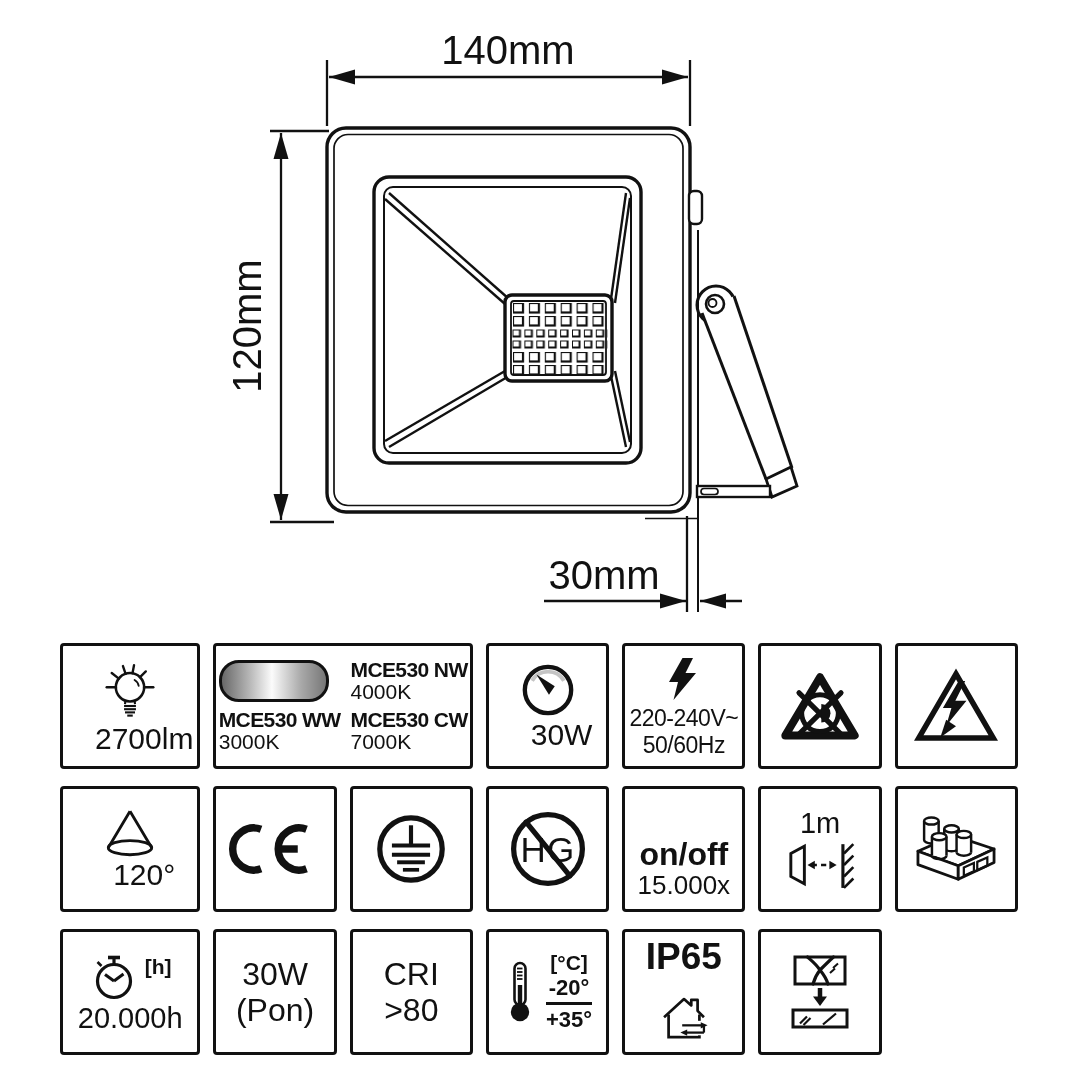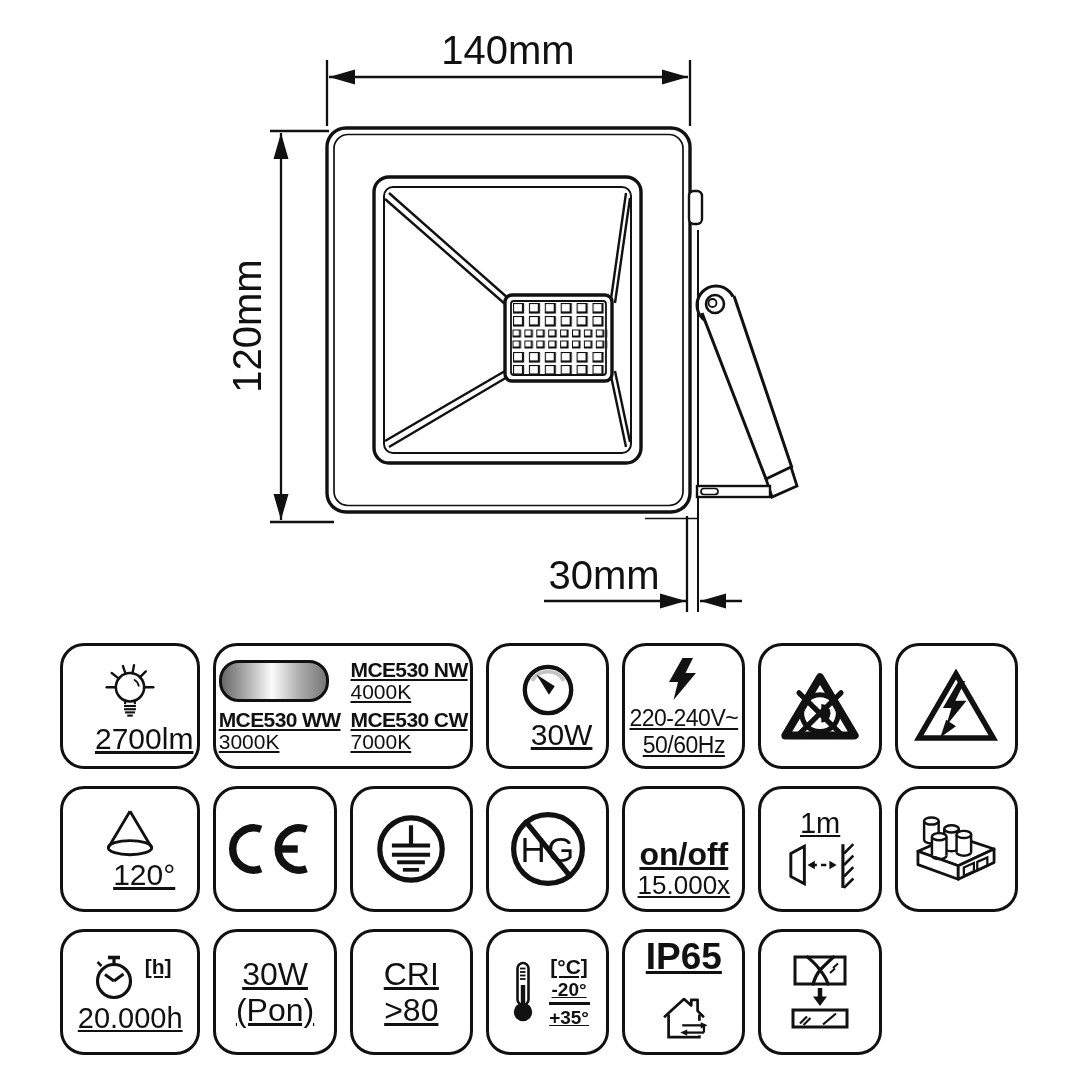--- a/index.html
+++ b/index.html
@@ -2,41 +2,41 @@
 <html><head>
 <meta charset="utf-8">
 <style>
   html,body{margin:0;padding:0;background:#fff;}
   body{width:1080px;height:1080px;position:relative;overflow:hidden;
        font-family:"Liberation Sans",sans-serif;color:#111;}
   #drawing{position:absolute;left:0;top:0;}
   #drawing text{font-family:"Liberation Sans",sans-serif;font-size:40px;fill:#111;}
   #grid{position:absolute;left:60px;top:643px;width:958px;display:grid;
         grid-template-columns:repeat(7,1fr);gap:17px 13px;}
-  .tile{height:126px;box-sizing:border-box;border:3.5px solid #111;border-radius:24px;
+  .tile{height:126px;box-sizing:border-box;border:3.5px solid #111;border-radius:4px;
         background:#fff;display:flex;flex-direction:column;align-items:center;
-        justify-content:center;gap:1px;padding:4px;text-decoration:underline;}
+        justify-content:center;gap:1px;padding:4px;}
   .tile svg{display:block;}
   .wide{grid-column:span 2;display:grid;grid-template-columns:1fr 1fr;
         gap:5px 10px;padding:13px 15px;align-items:center;justify-items:start;}
   .pill{width:104px;height:36px;border:3px solid #111;border-radius:20px;
         background:linear-gradient(90deg,#686868 0%,#b5b5b5 26%,#fbfbfb 48%,#a9a9a9 76%,#777 100%);}
   .vmodel{font-weight:bold;font-size:21px;line-height:1.04;letter-spacing:-0.6px;white-space:nowrap;}
   .vk{font-size:21px;line-height:1.04;}
   .t30{font-size:30px;line-height:1.05;margin-left:28px;}
   .t29{font-size:29px;line-height:1.05;}
   .t26{font-size:26px;line-height:1.08;}
   .t23{font-size:23px;line-height:1.12;letter-spacing:-0.5px;}
   .t32{font-size:32px;line-height:1.08;}
   .onoff{font-weight:bold;font-size:32px;line-height:1.0;margin-top:40px;}
   .ip{font-weight:bold;font-size:37px;line-height:1.0;margin-bottom:16px;}
   .temp-row{display:flex;align-items:center;gap:9px;}
   .temp-col{display:flex;flex-direction:column;align-items:center;gap:2px;}
   .tunit{font-weight:bold;font-size:21px;line-height:1;}
-  .tval{font-weight:bold;font-size:19px;line-height:1.15;}
+  .tval{font-weight:bold;font-size:22px;line-height:1.15;}
   .frac{border-bottom:3px solid #111;padding:0 3px 1px 3px;}
   .lifer{display:flex;align-items:flex-start;gap:6px;}
 </style>
 </head>
 <body>
 
 <svg id="drawing" width="1080" height="632" viewBox="0 0 1080 632">
   <defs>
     <pattern id="pBig1" x="513" y="303" width="15.9" height="13" patternUnits="userSpaceOnUse">
       <rect x="0" y="0" width="10" height="9.5" fill="none" stroke="#111" stroke-width="2.2"></rect>

